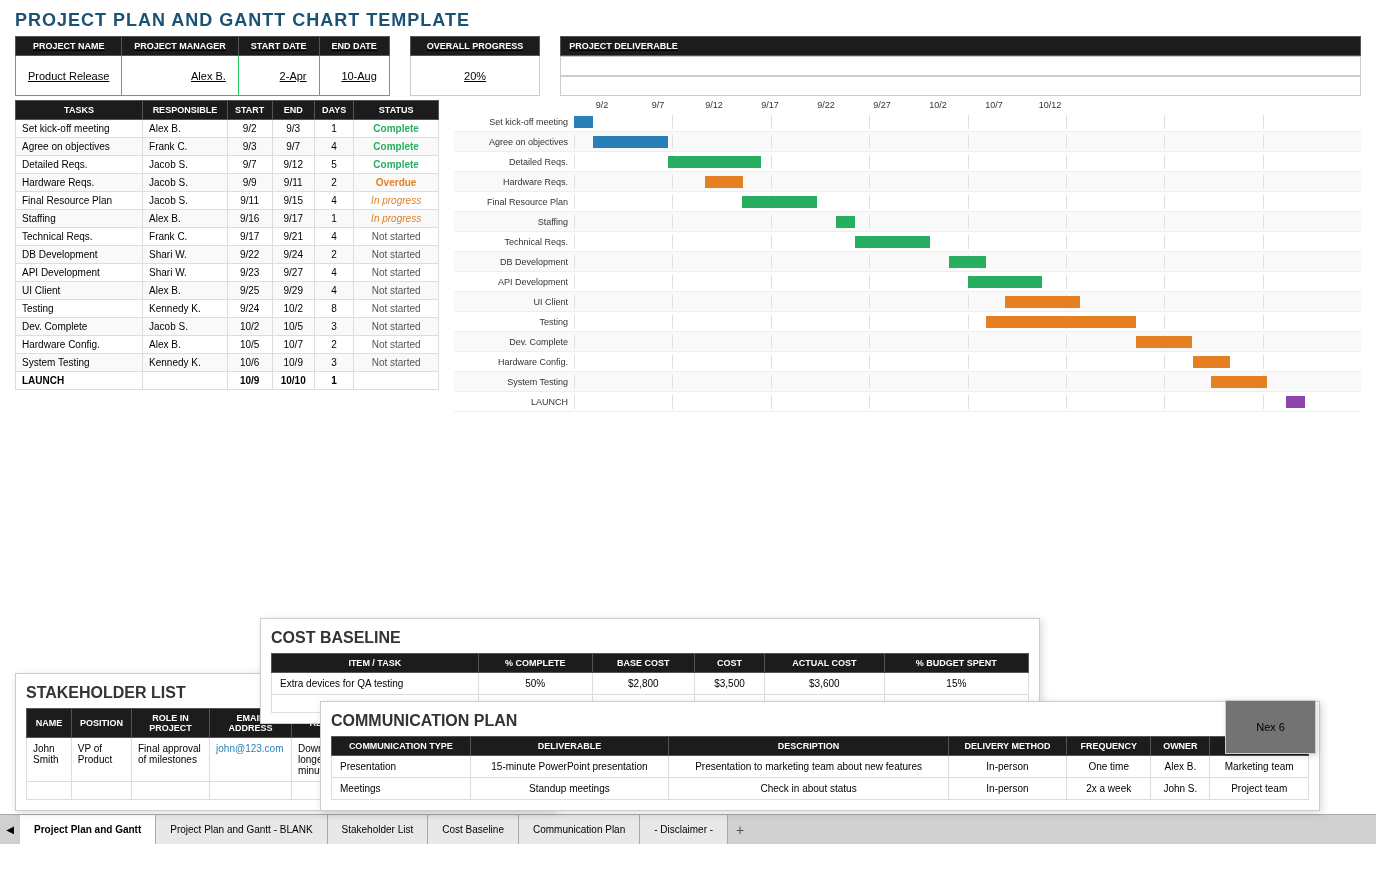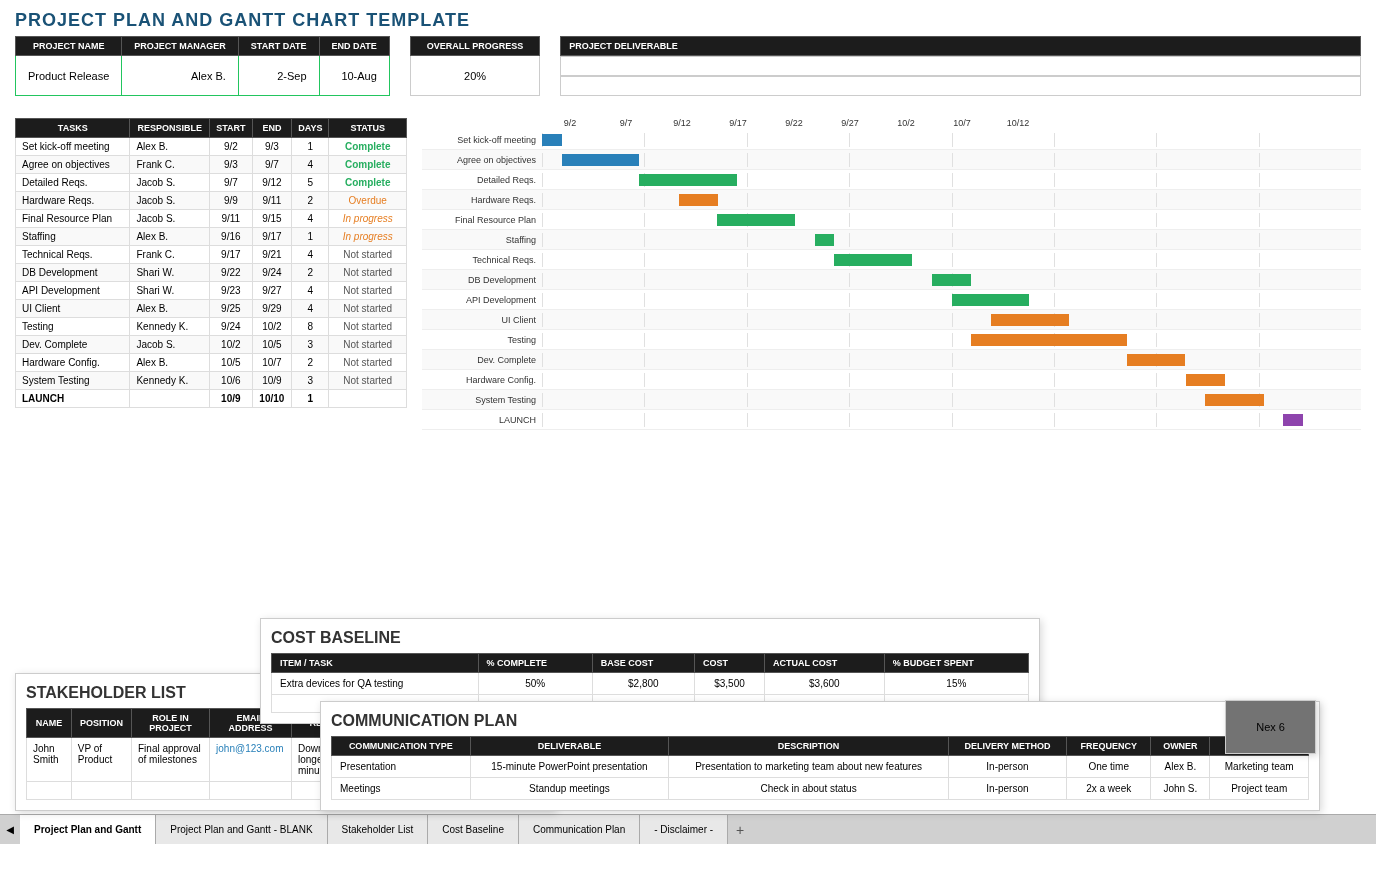--- a/index.html
+++ b/index.html
@@ -4,50 +4,50 @@
   <style>
     * { box-sizing: border-box; margin: 0; padding: 0; }
     body { font-family: Arial, sans-serif; font-size: 11px; background: #fff; overflow: hidden; }
     
     .main-content { width: 1376px; height: 844px; overflow: hidden; background: #fff; position: relative; }
     
     
     .page-title { font-size: 18px; font-weight: bold; color: #1a5276; padding: 10px 15px 5px; letter-spacing: 1px; }
     
     
-    .top-section { display: flex; padding: 0 15px; gap: 20px; margin-bottom: 22px; }
+    .top-section { display: flex; padding: 0 15px; gap: 20px; margin-bottom: 4px; text-decoration: underline; }
     
     .project-info-table { border-collapse: collapse; }
     .project-info-table th { background: #1c1c1c; color: #fff; padding: 4px 12px; border: 1px solid #555; font-size: 9px; font-weight: bold; text-transform: uppercase; }
     .project-info-table td { padding: 4px 12px; border: 1px solid #22c55e; text-align: right; font-size: 11px; }
     
     .progress-table { border-collapse: collapse; }
     .progress-table th { background: #1c1c1c; color: #fff; padding: 4px 16px; border: 1px solid #555; font-size: 9px; font-weight: bold; text-transform: uppercase; }
     .progress-table td { padding: 4px 16px; border: 1px solid #ccc; text-align: center; font-size: 11px; }
     
     .project-deliverable { flex: 1; }
     .deliverable-header { background: #1c1c1c; color: #fff; padding: 4px 8px; font-size: 9px; font-weight: bold; text-transform: uppercase; border: 1px solid #555; }
     .deliverable-body { border: 1px solid #ccc; height: 20px; }
     .scope-header { background: #1c1c1c; color: #fff; padding: 4px 8px; font-size: 9px; font-weight: bold; text-transform: uppercase; border: 1px solid #555; margin-top: 4px; }
     .scope-body { border: 1px solid #ccc; height: 20px; }
     
     
     .main-area { display: flex; padding: 0 15px; gap: 15px; }
     
     
-    .task-section { width: 392px; flex-shrink: 0; }
+    .task-section { width: 424px; flex-shrink: 0; }
     .task-table { border-collapse: collapse; width: 100%; }
     .task-table th { background: #1c1c1c; color: #fff; padding: 4px 6px; border: 1px solid #555; font-size: 9px; font-weight: bold; text-transform: uppercase; text-align: center; }
     .task-table td { padding: 3px 6px; border: 1px solid #ddd; font-size: 10px; text-align: center; }
     .task-table td:first-child { text-align: left; }
     .task-table td:nth-child(2) { text-align: left; }
     .task-table tr:last-child td { font-weight: bold; }
     
     .status-complete { color: #27ae60; font-weight: bold; }
-    .status-overdue { color: #e67e22; font-weight: normal; }
+    .status-overdue { color: #e67e22; font-weight: bold; }
     .status-inprogress { color: #e67e22; font-style: italic; }
     .status-notstarted { color: #555; }
     
     
     .gantt-section { flex: 1; overflow: hidden; }
     .gantt-chart { position: relative; }
     .gantt-header { display: flex; margin-bottom: 2px; margin-left: 120px; }
     .gantt-date-label { font-size: 9px; color: #333; width: 56px; text-align: center; }
     
     .gantt-rows { position: relative; }
@@ -55,21 +55,21 @@
     .gantt-row-label { font-size: 9px; width: 120px; flex-shrink: 0; text-align: right; padding-right: 6px; color: #333; }
     .gantt-row-track { flex: 1; position: relative; height: 14px; }
     .gantt-bar { position: absolute; height: 12px; top: 1px; }
     .stakeholder-title { font-size: 16px; font-weight: bold; color: #333; margin-bottom: 6px; }
     .stakeholder-table { border-collapse: collapse; width: 100%; }
     .stakeholder-table th { background: #1c1c1c; color: #fff; padding: 4px 6px; border: 1px solid #555; font-size: 9px; font-weight: bold; text-transform: uppercase; }
     .stakeholder-table td { padding: 5px 6px; border: 1px solid #ddd; font-size: 10px; vertical-align: top; }
     .email-link { color: #2980b9; text-decoration: none; }
     .cost-title { font-size: 16px; font-weight: bold; color: #333; margin-bottom: 6px; }
     .cost-table { border-collapse: collapse; width: 100%; }
-    .cost-table th { background: #1c1c1c; color: #fff; padding: 4px 8px; border: 1px solid #555; font-size: 9px; font-weight: bold; text-transform: uppercase; text-align: left; }
+    .cost-table th { background: #1c1c1c; color: #fff; padding: 4px 8px; border: 1px solid #555; font-size: 9px; font-weight: bold; text-transform: uppercase; text-align: center; }
     .cost-table td { padding: 5px 8px; border: 1px solid #ddd; font-size: 10px; text-align: center; }
     .cost-table td:first-child { text-align: left; }
     .comm-title { font-size: 16px; font-weight: bold; color: #333; margin-bottom: 6px; }
     .comm-table { border-collapse: collapse; width: 100%; }
     .comm-table th { background: #1c1c1c; color: #fff; padding: 4px 8px; border: 1px solid #555; font-size: 9px; font-weight: bold; text-transform: uppercase; text-align: center; }
     .comm-table td { padding: 5px 8px; border: 1px solid #ddd; font-size: 10px; text-align: center; vertical-align: top; }
     .comm-table td:first-child { text-align: left; }
     
     
     .tab-bar { position: absolute; bottom: 0; left: 0; right: 0; height: 30px; background: #d0d0d0; display: flex; align-items: stretch; border-top: 1px solid #aaa; }
@@ -93,21 +93,21 @@
           <th>PROJECT NAME</th>
           <th>PROJECT MANAGER</th>
           <th>START DATE</th>
           <th>END DATE</th>
         </tr>
       </thead>
       <tbody>
         <tr>
           <td>Product Release</td>
           <td>Alex B.</td>
-          <td>2-Sep</td>
+          <td>2-Apr</td>
           <td>10-Aug</td>
         </tr>
       </tbody>
     </table>
 
     <table class="progress-table">
       <thead>
         <tr>
           <th>OVERALL PROGRESS</th>
         </tr>

